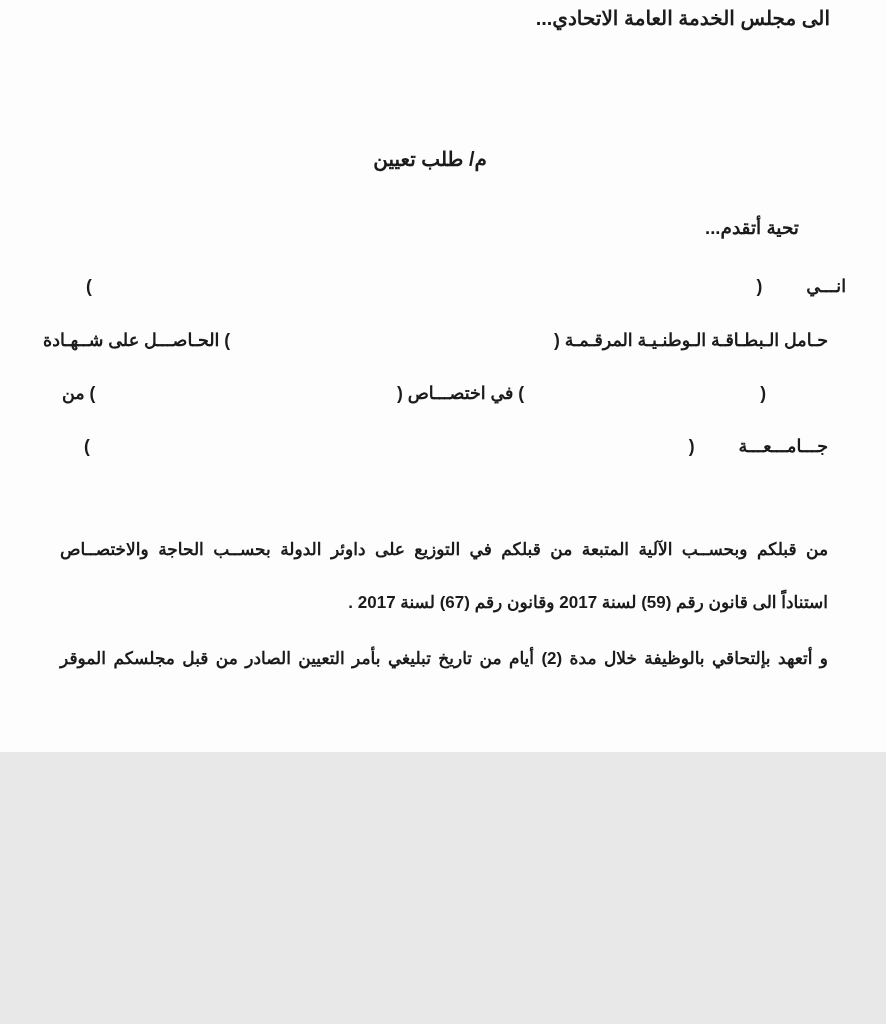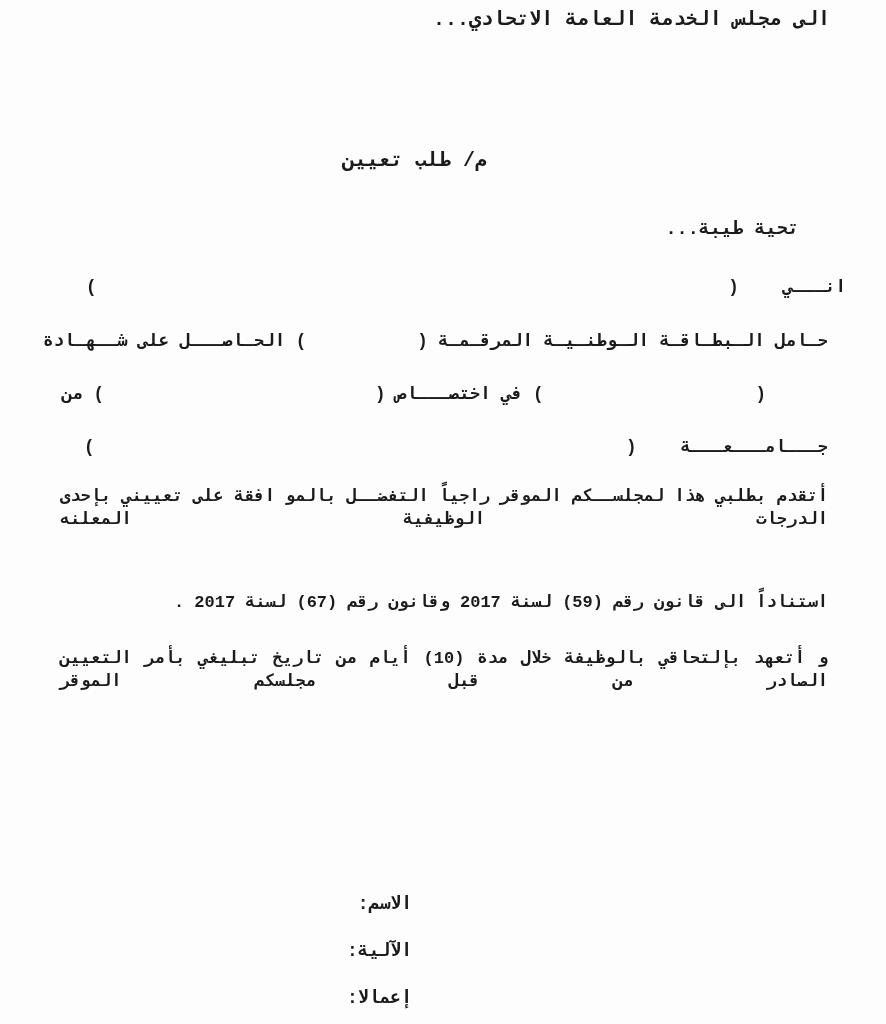--- a/index.html
+++ b/index.html
@@ -3,26 +3,26 @@
 <meta charset="utf-8">
 <style>
   html, body {
     margin: 0;
     padding: 0;
     background: #e8e8e8;
   }
   .page {
     position: relative;
     width: 886px;
-    height: 1024px;
+    height: 752px;
     margin: 0 auto;
     background: #fdfdfd;
     overflow: hidden;
     color: #1b1b1b;
-    font-family: Liberation Mono, monospace;
+    font-family: Liberation Sans, sans-serif;
     font-weight: bold;
     direction: rtl;
   }
   .abs { position: absolute; }
 
   .recipient {
     top: 6px;
     right: 56px;
     font-size: 20px;
     letter-spacing: 0.2px;
@@ -93,21 +93,21 @@
 </style>
 </head>
 <body>
 
 <div class="page">
 
   <div class="abs recipient">الى مجلس الخدمة العامة الاتحادي...</div>
 
   <div class="abs subject">م/ طلب تعيين</div>
 
-  <div class="abs greeting">تحية طيبة...</div>
+  <div class="abs greeting">تحية أتقدم...</div>
 
   <div class="abs row row-name">
     <span>انـــي</span>
     <span class="gap-after">(</span>
     <span class="fill"></span>
     <span>)</span>
   </div>
 
   <div class="abs row row-card">
     <span>حـامل الـبطـاقـة الـوطنـيـة المرقـمـة (</span>
@@ -123,24 +123,24 @@
     <span>) من</span>
   </div>
 
   <div class="abs row row-university">
     <span>جـــامـــعـــة</span>
     <span class="gap-after">(</span>
     <span class="fill"></span>
     <span>)</span>
   </div>
 
-  <div class="abs para-line p1-l1">أتقدم بطلبي هذا لمجلســكم الموقر راجياً التفضــل بالمو افقة على تعييني بإحدى الدرجات الوظيفية المعلنه</div>
+  <div class="abs para-line p1-l2">من قبلكم وبحســب الآلية المتبعة من قبلكم في التوزيع على داوئر الدولة بحســب الحاجة والاختصــاص</div>
   <div class="abs para-line last p1-l3">استناداً الى قانون رقم (59) لسنة 2017  وقانون رقم (67) لسنة 2017 .</div>
 
-  <div class="abs para-line p2-l1">و أتعهد بإلتحاقي بالوظيفة خلال مدة (10) أيام من تاريخ تبليغي بأمر التعيين الصادر من قبل مجلسكم الموقر</div>
+  <div class="abs para-line p2-l1">و أتعهد بإلتحاقي بالوظيفة خلال مدة (2) أيام من تاريخ تبليغي بأمر التعيين الصادر من قبل مجلسكم الموقر</div>
 
   <div class="abs footer-labels">
     <span class="flabel">الاسم:</span>
     <span class="flabel">الآلية:</span>
     <span class="flabel">إعمالا:</span>
   </div>
 
 </div>
 
 </body></html>

